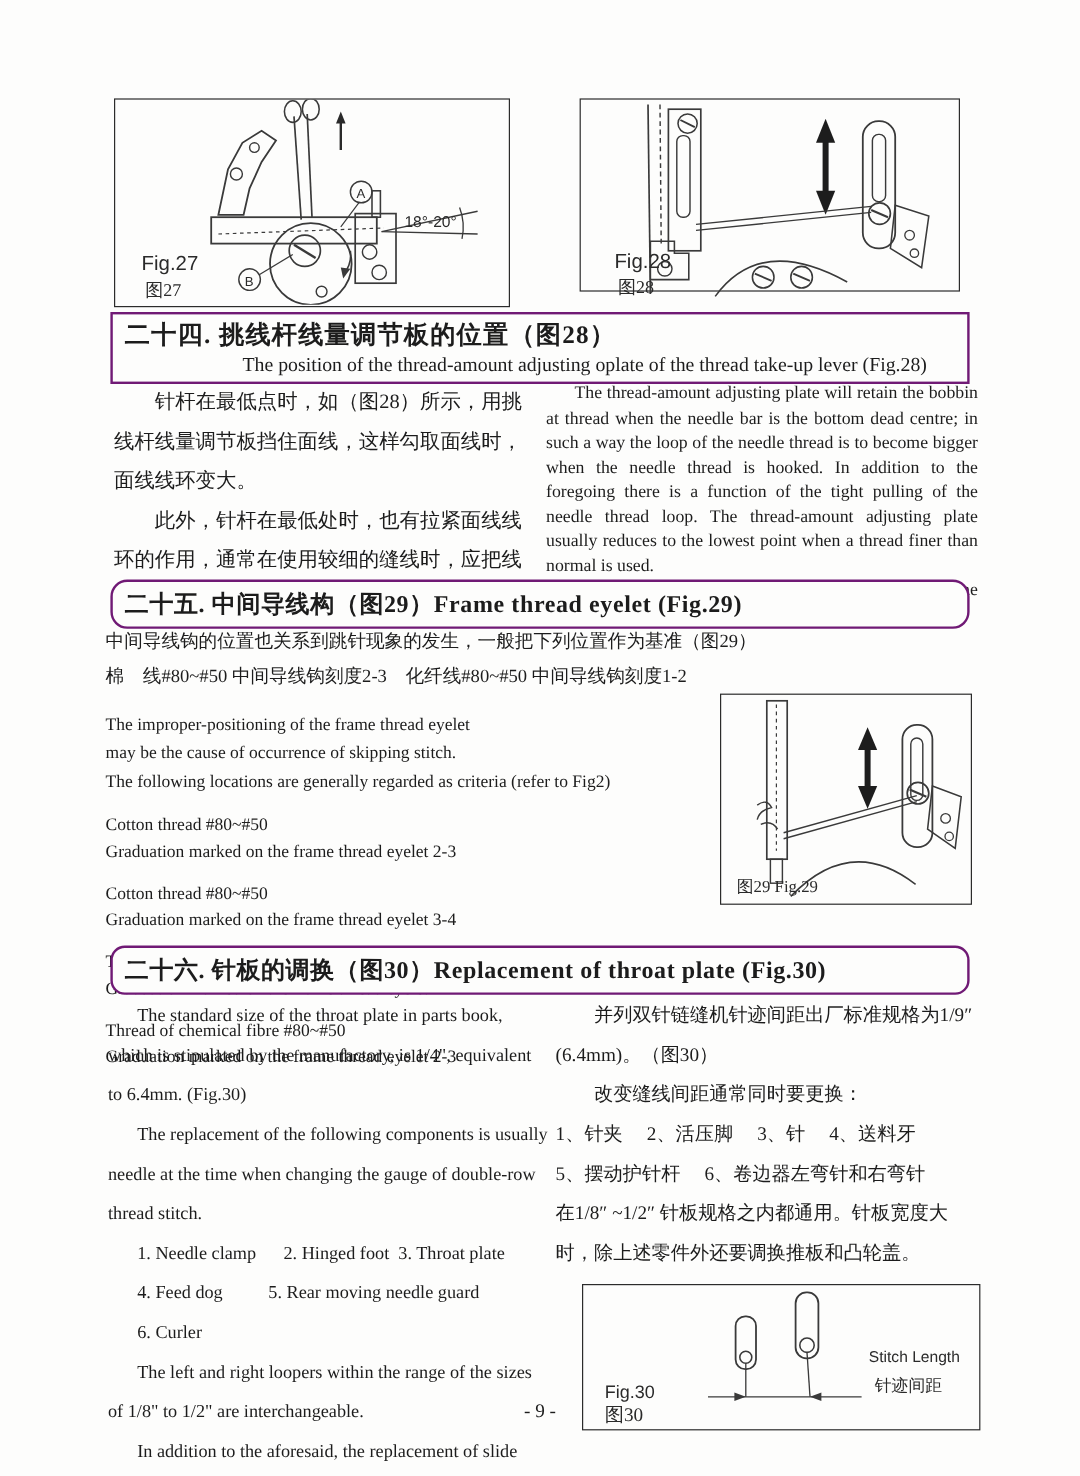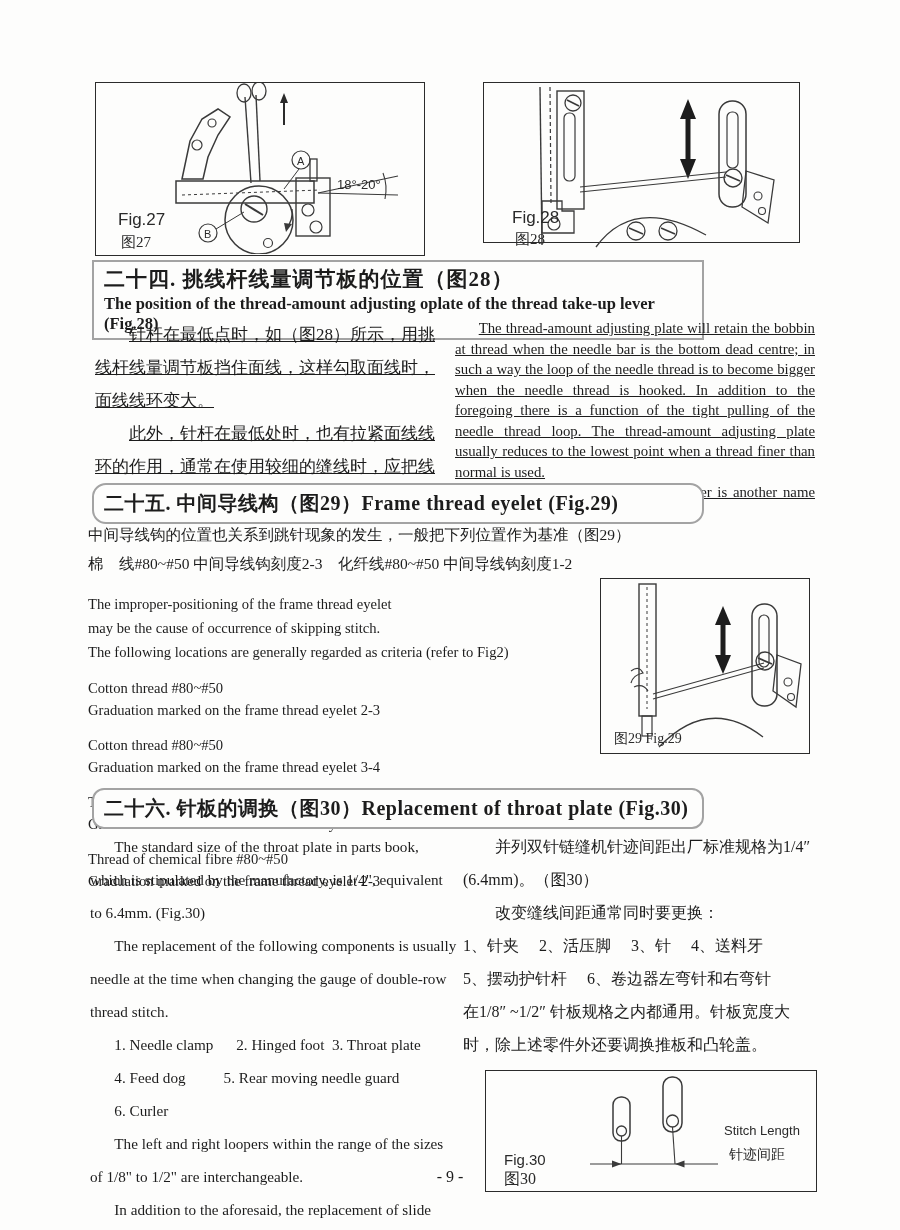--- a/index.html
+++ b/index.html
@@ -13,30 +13,30 @@
 
   
   .fig-row { position:absolute; top:82px; left:95px; width:712px; display:flex; }
   .figbox { border:1.5px solid #2b2b2b; background:#fdfdfc; }
   .figbox svg { display:block; }
   #fig27-box { width:330px; height:174px; }
   #fig28-box { width:317px; height:161px; margin-left:58px; }
 
   
   .sec-header {
-    position:absolute; left:92px; width:612px;
-    border:2px solid #a3a3a3; background:#fdfdfc;
+    position:absolute; left:92px; width:716px;
+    border:2px solid #701a75; background:#fdfdfc;
     padding:3px 10px 4px 10px;
   }
   .sec-header .cn-line { font-size:21px; font-weight:bold; letter-spacing:1px; }
-  .sec-header .en-line { font-size:16.5px; font-weight:bold; margin-top:1px; }
+  .sec-header .en-line { font-size:16.5px; font-weight:normal; margin-left:98px; margin-top:1px; }
   .sec-header.single { font-size:20px; font-weight:bold; letter-spacing:0.5px; padding:5px 10px; }
 
   
-  .s24-cols { position:absolute; top:318px; left:95px; width:720px; display:flex;text-decoration:underline; }
+  .s24-cols { position:absolute; top:318px; left:95px; width:720px; display:flex; }
   .s24-left { width:358px; font-size:17px; line-height:33px; }
   .s24-left p { text-indent:2em; }
   .s24-right { width:362px; margin-left:4px; font-size:14.8px; line-height:20.5px; text-align:justify; }
   .s24-right p { text-indent:1.6em; }
 
   
   .s25-body { position:absolute; top:522px; left:88px; width:724px; }
   .s25-intro { font-size:15.5px; line-height:26px; }
   .s25-cnrow { font-size:15.5px; line-height:32px; }
   .s25-flex { display:flex; margin-top:12px; }
@@ -244,21 +244,21 @@
       <p>The standard size of the throat plate in parts book, which is stipulated by the manufactory, is 1/4", equivalent to 6.4mm. (Fig.30)</p>
       <p>The replacement of the following components is usually needle at the time when changing the gauge of double-row thread stitch.</p>
       <div class="listrow">1. Needle clamp      2. Hinged foot  3. Throat plate</div>
       <div class="listrow">4. Feed dog          5. Rear moving needle guard</div>
       <div class="listrow">6. Curler</div>
       <p>The left and right loopers within the range of the sizes of 1/8" to 1/2" are interchangeable.</p>
       <p>In addition to the aforesaid, the replacement of slide plate and cam cover shall be made when the width of thread plate is on the increase.</p>
     </div>
 
     <div class="s26-right">
-      <p class="ind">并列双针链缝机针迹间距出厂标准规格为1/4″ (6.4mm)。（图30）</p>
+      <p class="ind">并列双针链缝机针迹间距出厂标准规格为1/9″ (6.4mm)。（图30）</p>
       <p class="ind">改变缝线间距通常同时要更换：</p>
       <div>1、针夹　 2、活压脚　 3、针　 4、送料牙</div>
       <div>5、摆动护针杆　 6、卷边器左弯针和右弯针</div>
       <p>在1/8″ ~1/2″ 针板规格之内都通用。针板宽度大时，除上述零件外还要调换推板和凸轮盖。</p>
 
       <div class="figbox" id="fig30-box">
         <svg width="329" height="119" viewBox="0 0 329 119">
 
           <rect x="127" y="26" width="17" height="44" rx="8" fill="none" stroke="#3a3a3a" stroke-width="1.5"></rect>
           <circle cx="135.5" cy="60" r="5" fill="none" stroke="#3a3a3a" stroke-width="1.3"></circle>

